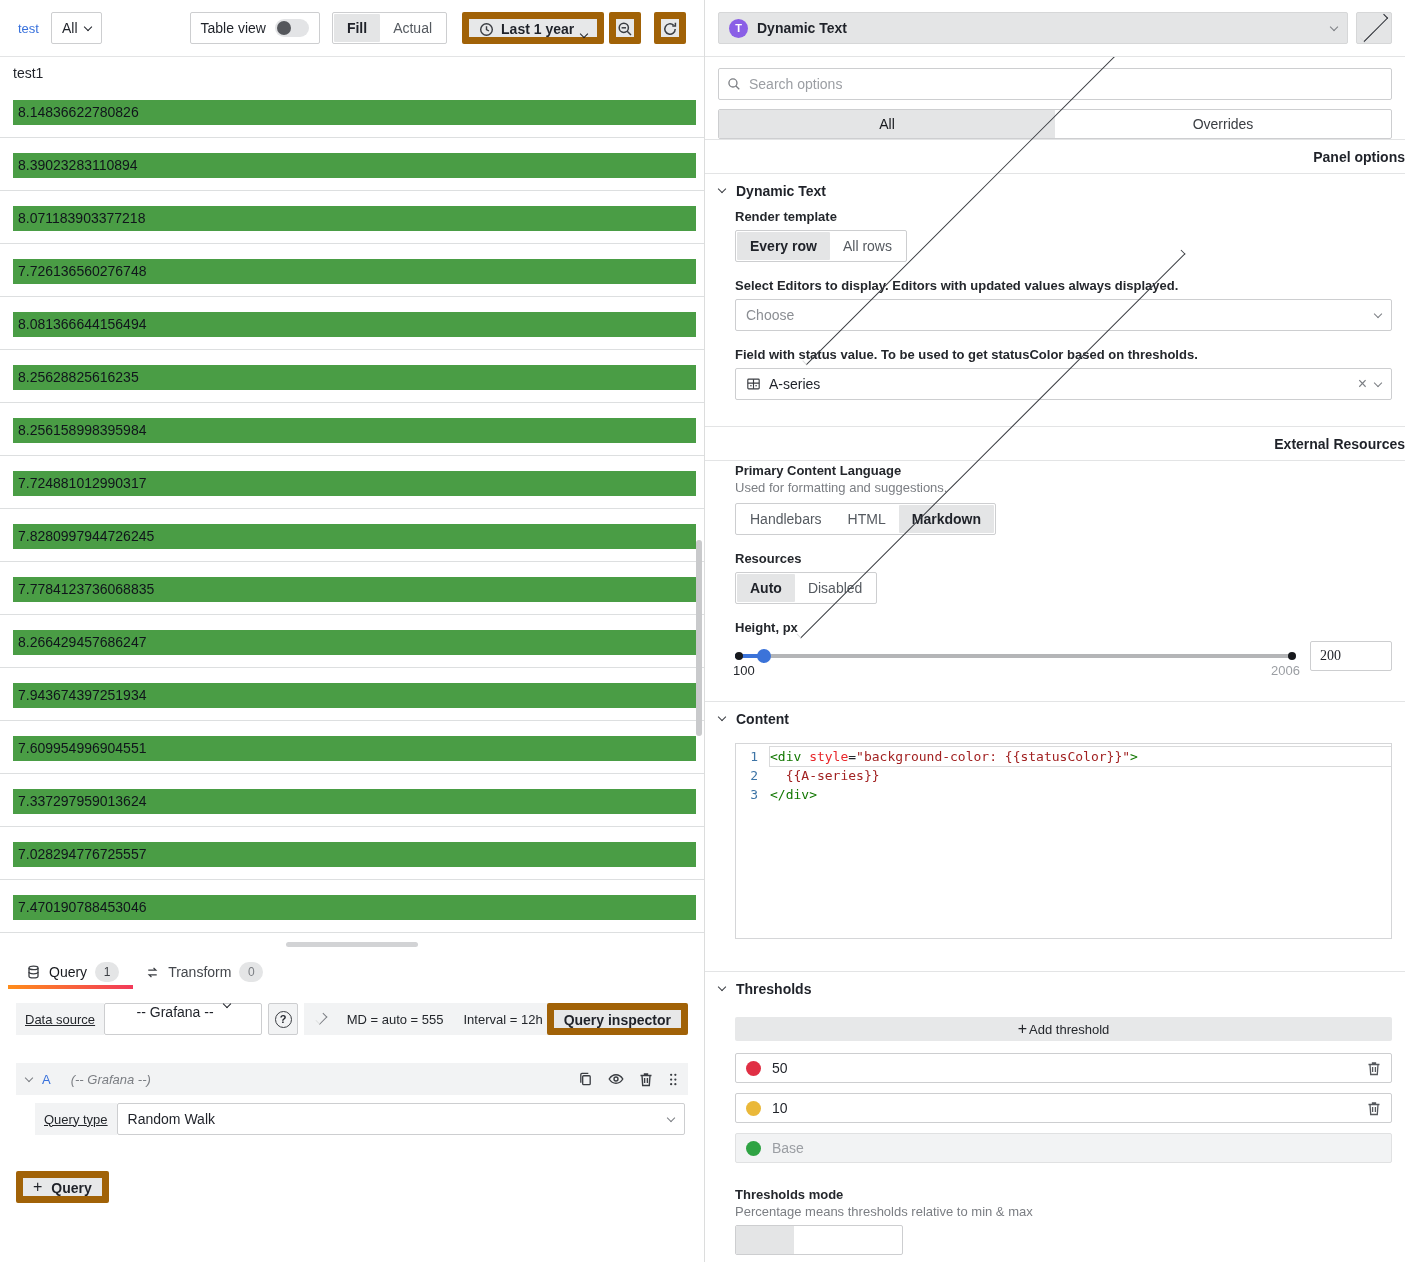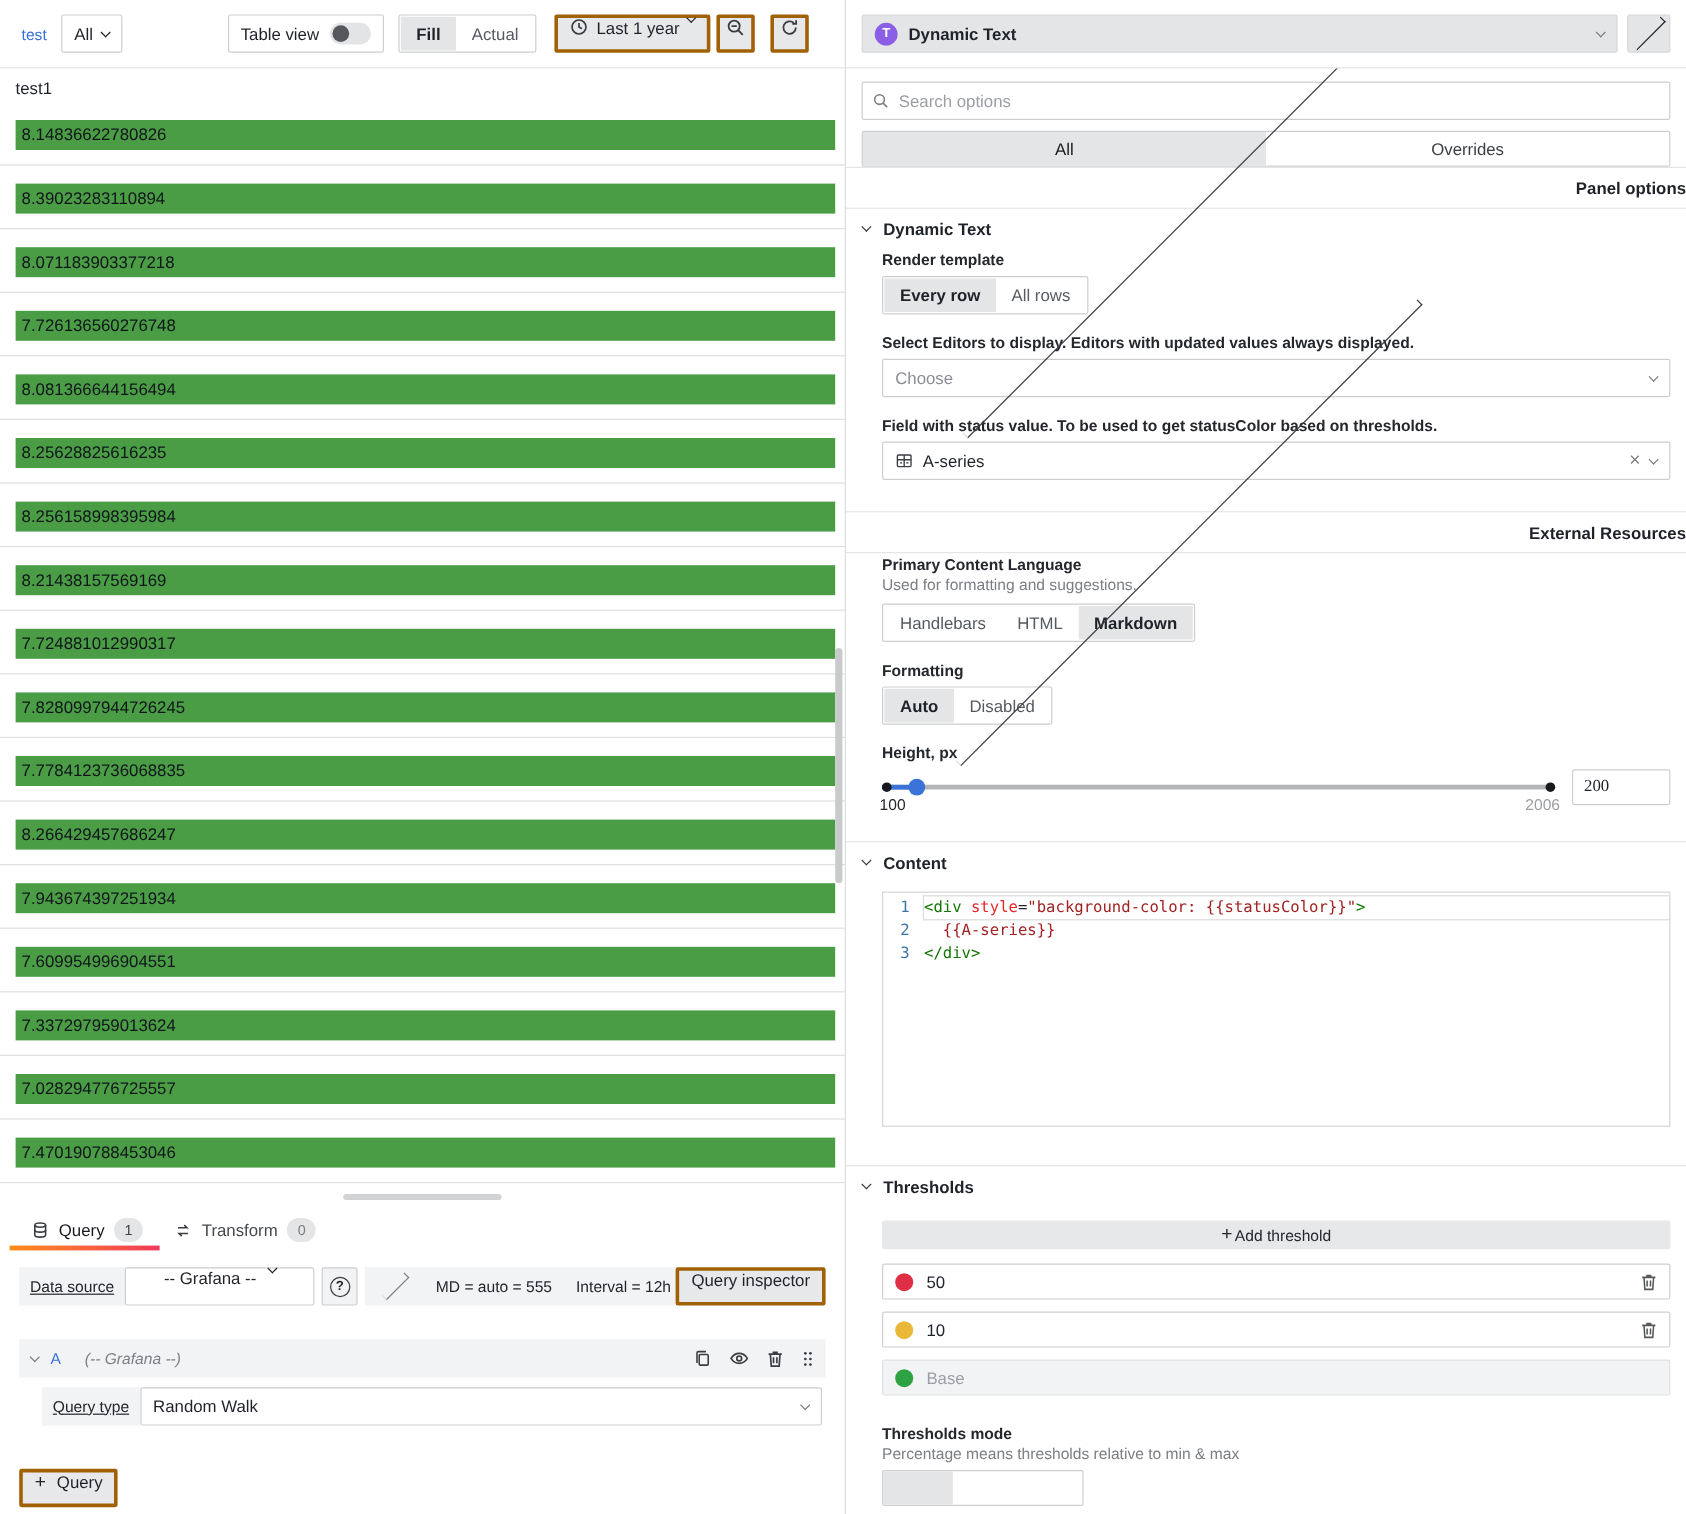--- a/index.html
+++ b/index.html
@@ -12,22 +12,22 @@
 
   
   .chv { display:inline-block; width:6px; height:6px;
          border-right:1.5px solid currentColor; border-bottom:1.5px solid currentColor; }
   .chv.down  { transform:rotate(45deg);  margin-top:-3px; }
   .chv.right { transform:rotate(-45deg); }
   .icon { display:inline-flex; align-items:center; justify-content:center; color:#3a3d42; }
   .icon svg { display:block; }
   .muted { color:#7b7e83; }
 
-  .btn-gray { display:inline-flex; align-items:flex-start; gap:7px; height:32px; padding:0 10px;
-              background:#e7e8e9; border:3px solid #a16207; border-radius:2px; font-weight:400;
+  .btn-gray { display:inline-flex; align-items:flex-end; gap:7px; height:32px; padding:0 10px;
+              background:#e7e8e9; border:7px solid #a16207; border-radius:2px; font-weight:700;
               color:#1f2229; cursor:pointer; }
   .btn-outline { display:inline-flex; align-items:center; gap:7px; height:32px; padding:0 10px;
               background:#fff; border:1px solid #cdced0; border-radius:2px; font-weight:500; }
 
   .segmented { display:inline-flex; border:1px solid #cdced0; border-radius:2px; background:#fff; padding:1px; }
   .seg-opt { padding:0 13px; height:28px; line-height:28px; font-size:14px; color:#555a60; white-space:nowrap; }
   .seg-opt.on { background:#e4e5e6; color:#1f2229; font-weight:600; border-radius:1px; }
 
   .select { display:flex; align-items:center; gap:8px; height:32px; padding:0 10px;
             border:1px solid #cdced0; border-radius:2px; background:#fff; }
@@ -231,23 +231,20 @@
             <div class="bar" style="background: rgb(74, 157, 69);">7.726136560276748</div>
           </div>
           <div class="bar-row">
             <div class="bar" style="background: rgb(74, 157, 69);">8.081366644156494</div>
           </div>
           <div class="bar-row">
             <div class="bar" style="background: rgb(74, 157, 69);">8.25628825616235</div>
           </div>
           <div class="bar-row">
             <div class="bar" style="background: rgb(74, 157, 69);">8.256158998395984</div>
-          </div>
-          <div class="bar-row">
-            <div class="bar" style="background: rgb(74, 157, 69);">8.21438157569169</div>
           </div>
           <div class="bar-row">
             <div class="bar" style="background: rgb(74, 157, 69);">7.724881012990317</div>
           </div>
           <div class="bar-row">
             <div class="bar" style="background: rgb(74, 157, 69);">7.8280997944726245</div>
           </div>
           <div class="bar-row">
             <div class="bar" style="background: rgb(74, 157, 69);">7.7784123736068835</div>
           </div>
@@ -453,21 +450,21 @@
       <div class="opt-section">
         <div class="sec-body" style="padding-bottom:30px;">
           <div class="field-label" style="margin-bottom:2px;">Primary Content Language</div>
           <div class="field-help" style="margin-bottom:8px;">Used for formatting and suggestions.</div>
           <div class="segmented">
               <span class="seg-opt">Handlebars</span>
               <span class="seg-opt">HTML</span>
               <span class="seg-opt on">Markdown</span>
             </div>
 
-          <div class="field-label gap16">Formatting</div>
+          <div class="field-label gap16">Resources</div>
           <div class="segmented">
               <span class="seg-opt on">Auto</span>
               <span class="seg-opt">Disabled</span>
             </div>
 
           <div class="field-label gap16">Height, px</div>
           <div class="slider-row">
             <div class="slider">
               <div class="track"></div>
               <div class="track-fill"></div>

